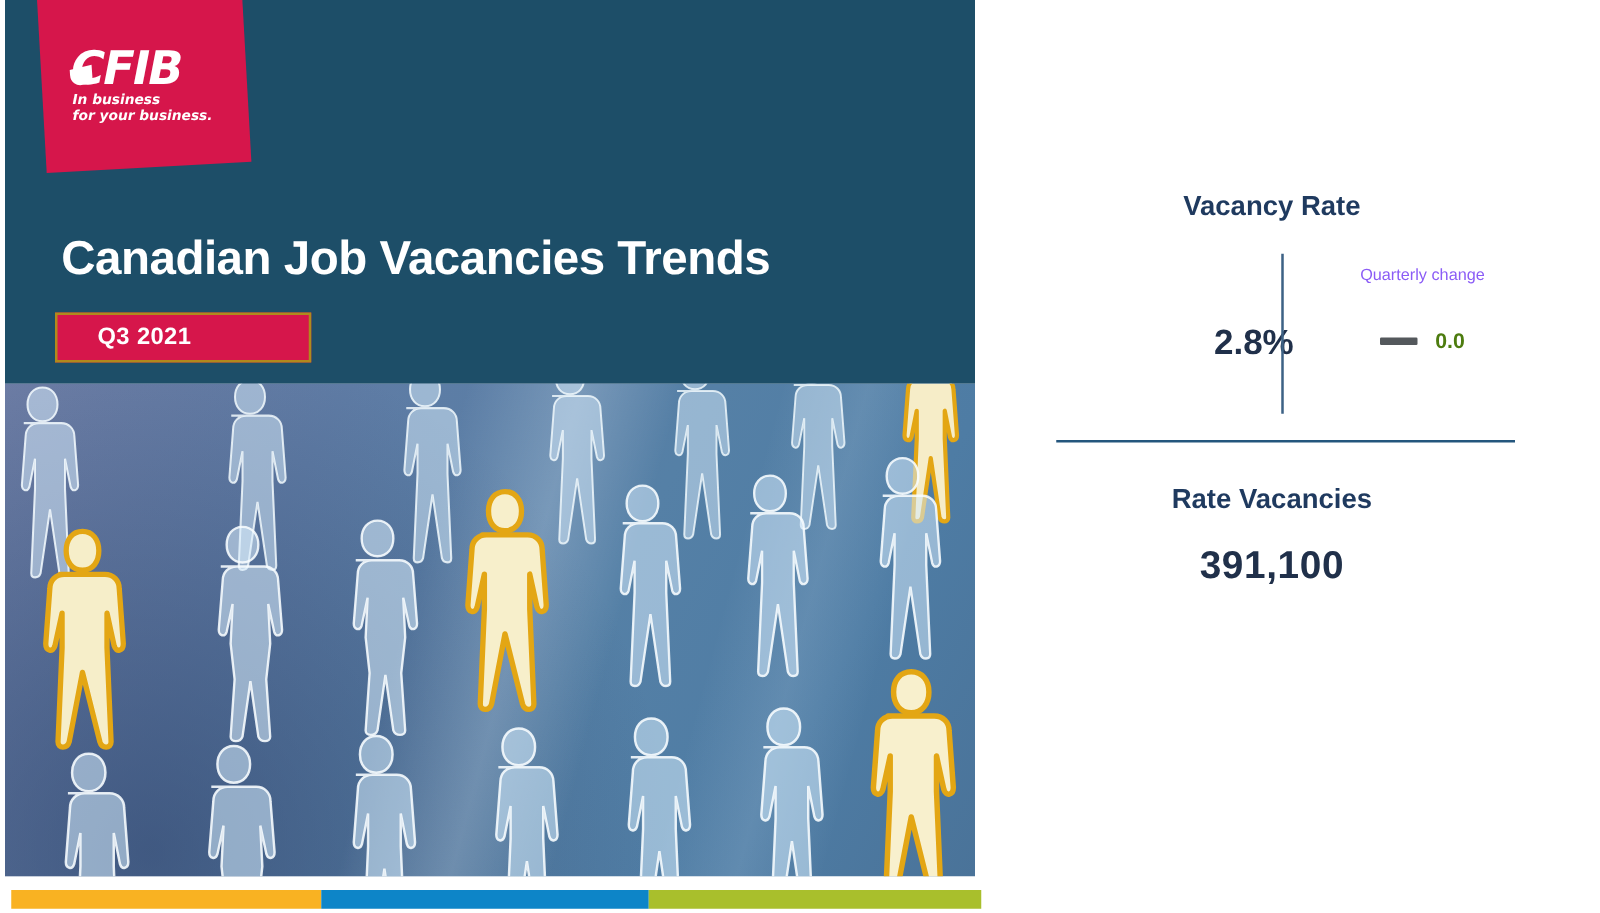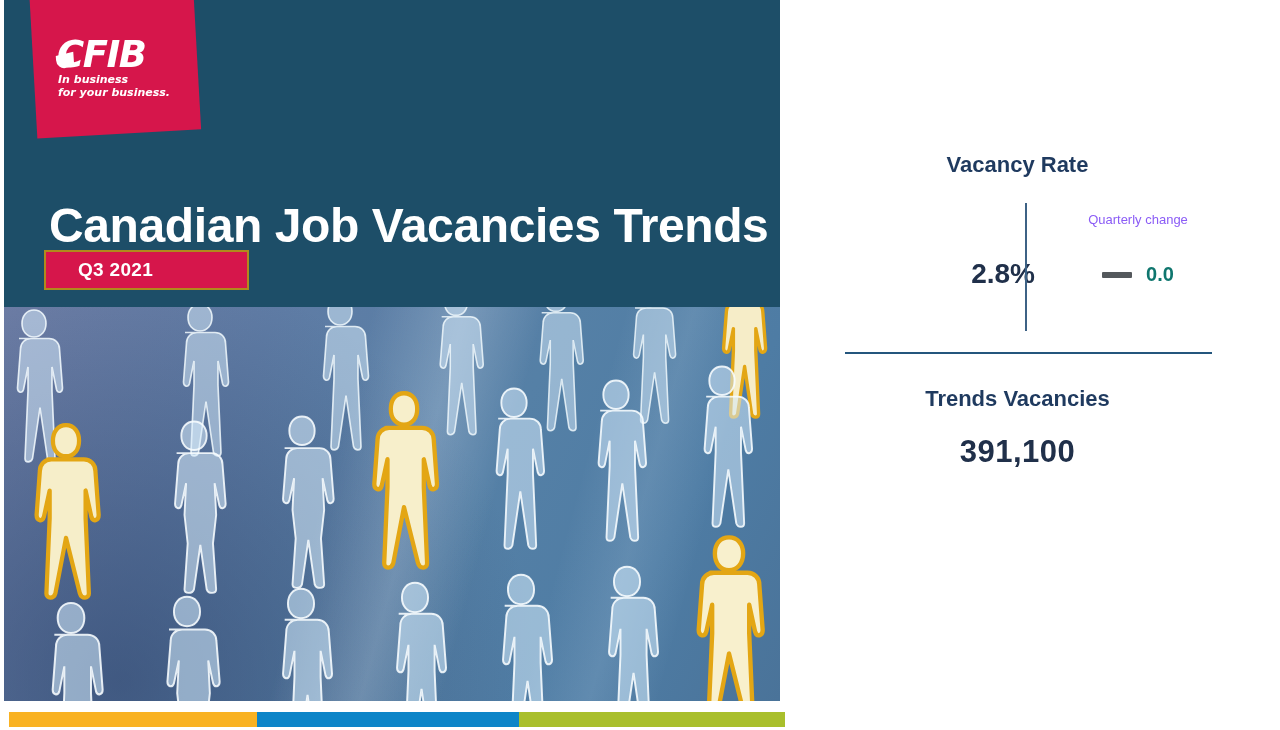--- a/index.html
+++ b/index.html
@@ -89,25 +89,24 @@
     letter-spacing: 0px;
     white-space: pre-line;
   }
 
   
   #doc-title {
     position: absolute;
     left: 45px;
     top: 186px;
     color: #ffffff;
-    font-size: 48px;
+    font-size: 38px;
     font-weight: bold;
     letter-spacing: -0.4px;
     white-space: nowrap;
-    margin-top: 12px;
   }
   #period-badge {
     position: absolute;
     left: 40px;
     top: 250px;
     width: 205px;
     height: 40px;
     box-sizing: border-box;
     background: #d6164b;
     border: 2px solid #b08a1c;
@@ -222,23 +221,23 @@
     justify-content: center;
     gap: 14px;
   }
   #flat-trend-icon {
     width: 30px;
     height: 6px;
     background: #54585c;
     border-radius: 1px;
   }
   #change-value {
-    font-size: 20px;
-    font-weight: bold;
-    color: #0f766e;
+    font-size: 17px;
+    font-weight: bold;
+    color: #4d7c0f;
   }
   #stat-divider-horizontal {
     position: absolute;
     left: 25px;
     top: 352px;
     width: 367px;
     height: 2px;
     background: #24567d;
   }
   #total-vacancies-heading {
@@ -476,16 +475,16 @@
 
   <div id="quarterly-change-label">Quarterly change</div>
 
   <div id="change-row">
     <span id="flat-trend-icon"></span>
     <span id="change-value">0.0</span>
   </div>
 
   <div id="stat-divider-horizontal"></div>
 
-  <div id="total-vacancies-heading">Trends Vacancies</div>
+  <div id="total-vacancies-heading">Rate Vacancies</div>
 
   <div id="total-vacancies-value">391,100</div>
 </div>
 
 </body></html>

